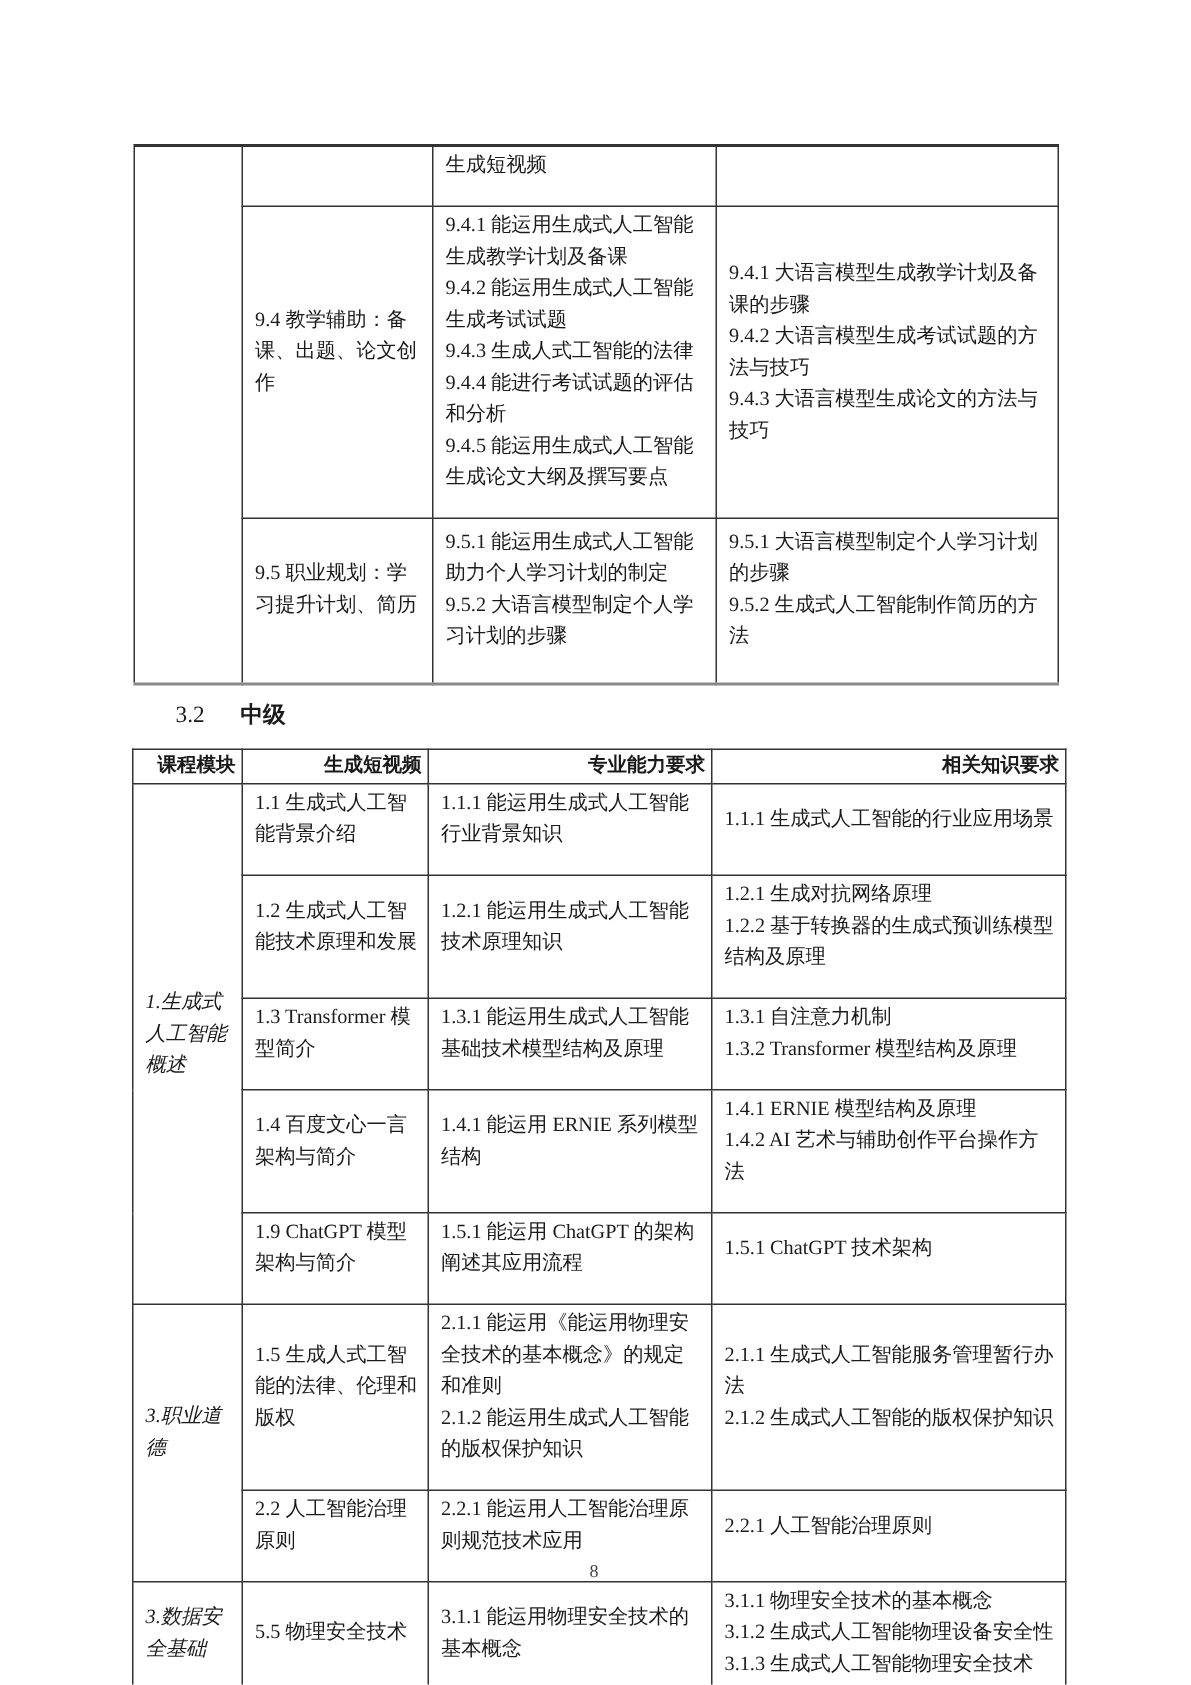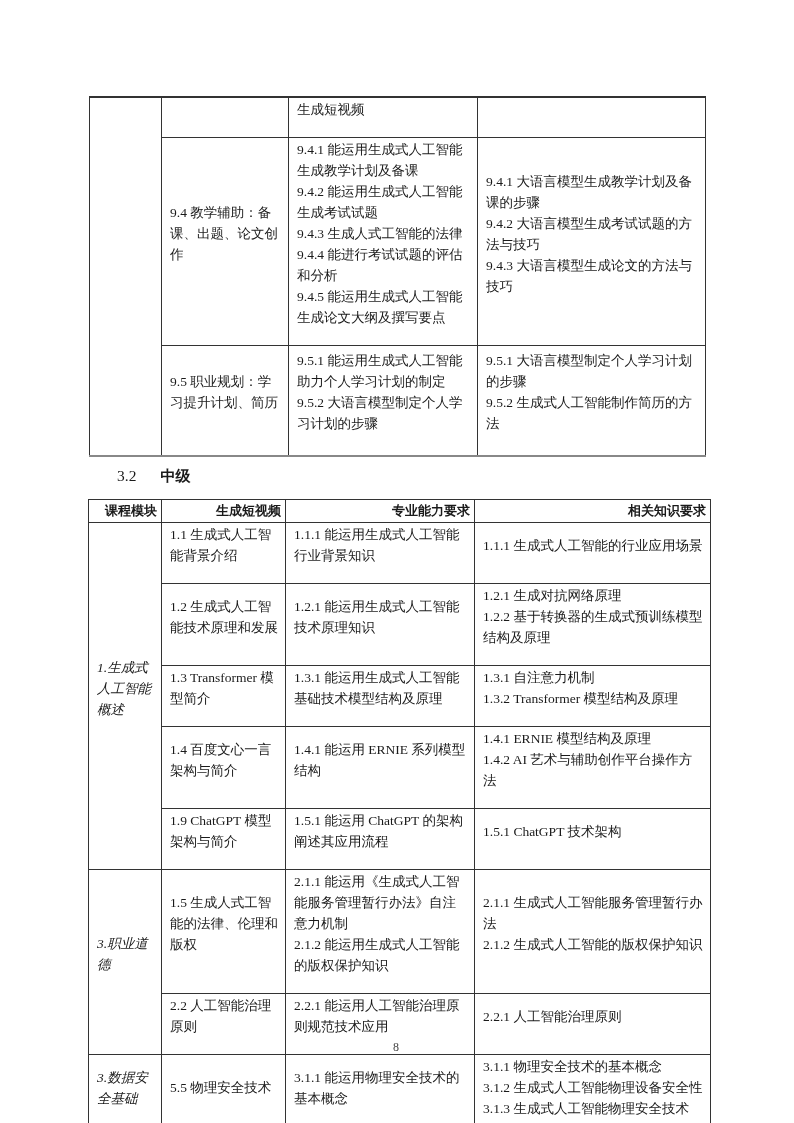--- a/index.html
+++ b/index.html
@@ -139,21 +139,21 @@
         </td>
         <td>
           <span class="line">1.5.1 ChatGPT 技术架构</span>
         </td>
       </tr>
 
       <tr style="height:104px">
         <td rowspan="2" class="module-cell">3.职业道德</td>
         <td>1.5 生成人式工智能的法律、伦理和版权</td>
         <td>
-          <span class="line">2.1.1 能运用《生成式人工智能服务管理暂行办法》自注意力机制</span>
+          <span class="line">2.1.1 能运用《能运用物理安全技术的基本概念》的规定和准则</span>
           <span class="line">2.1.2 能运用生成式人工智能的版权保护知识</span>
         </td>
         <td>
           <span class="line">2.1.1  生成式人工智能服务管理暂行办法</span>
           <span class="line">2.1.2  生成式人工智能的版权保护知识</span>
         </td>
       </tr>
       <tr style="height:45px">
         <td>2.2 人工智能治理原则</td>
         <td>

